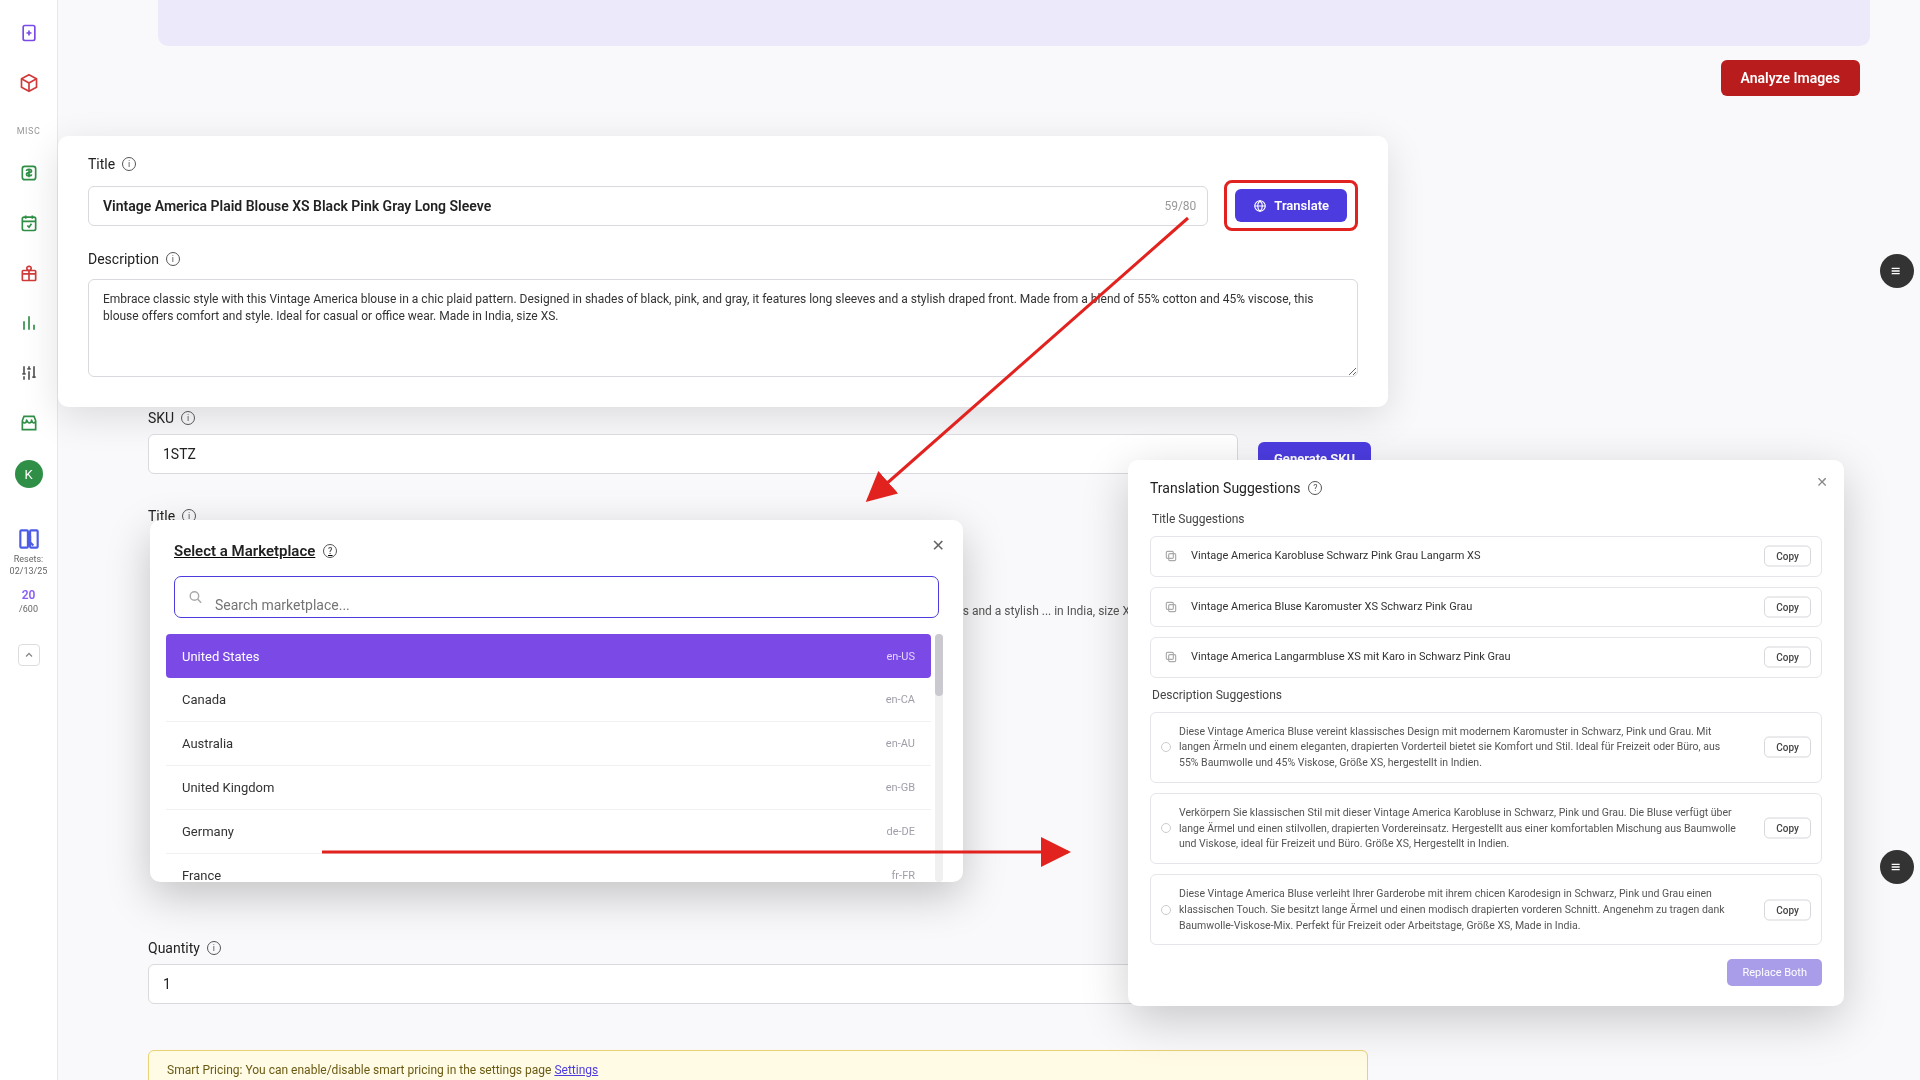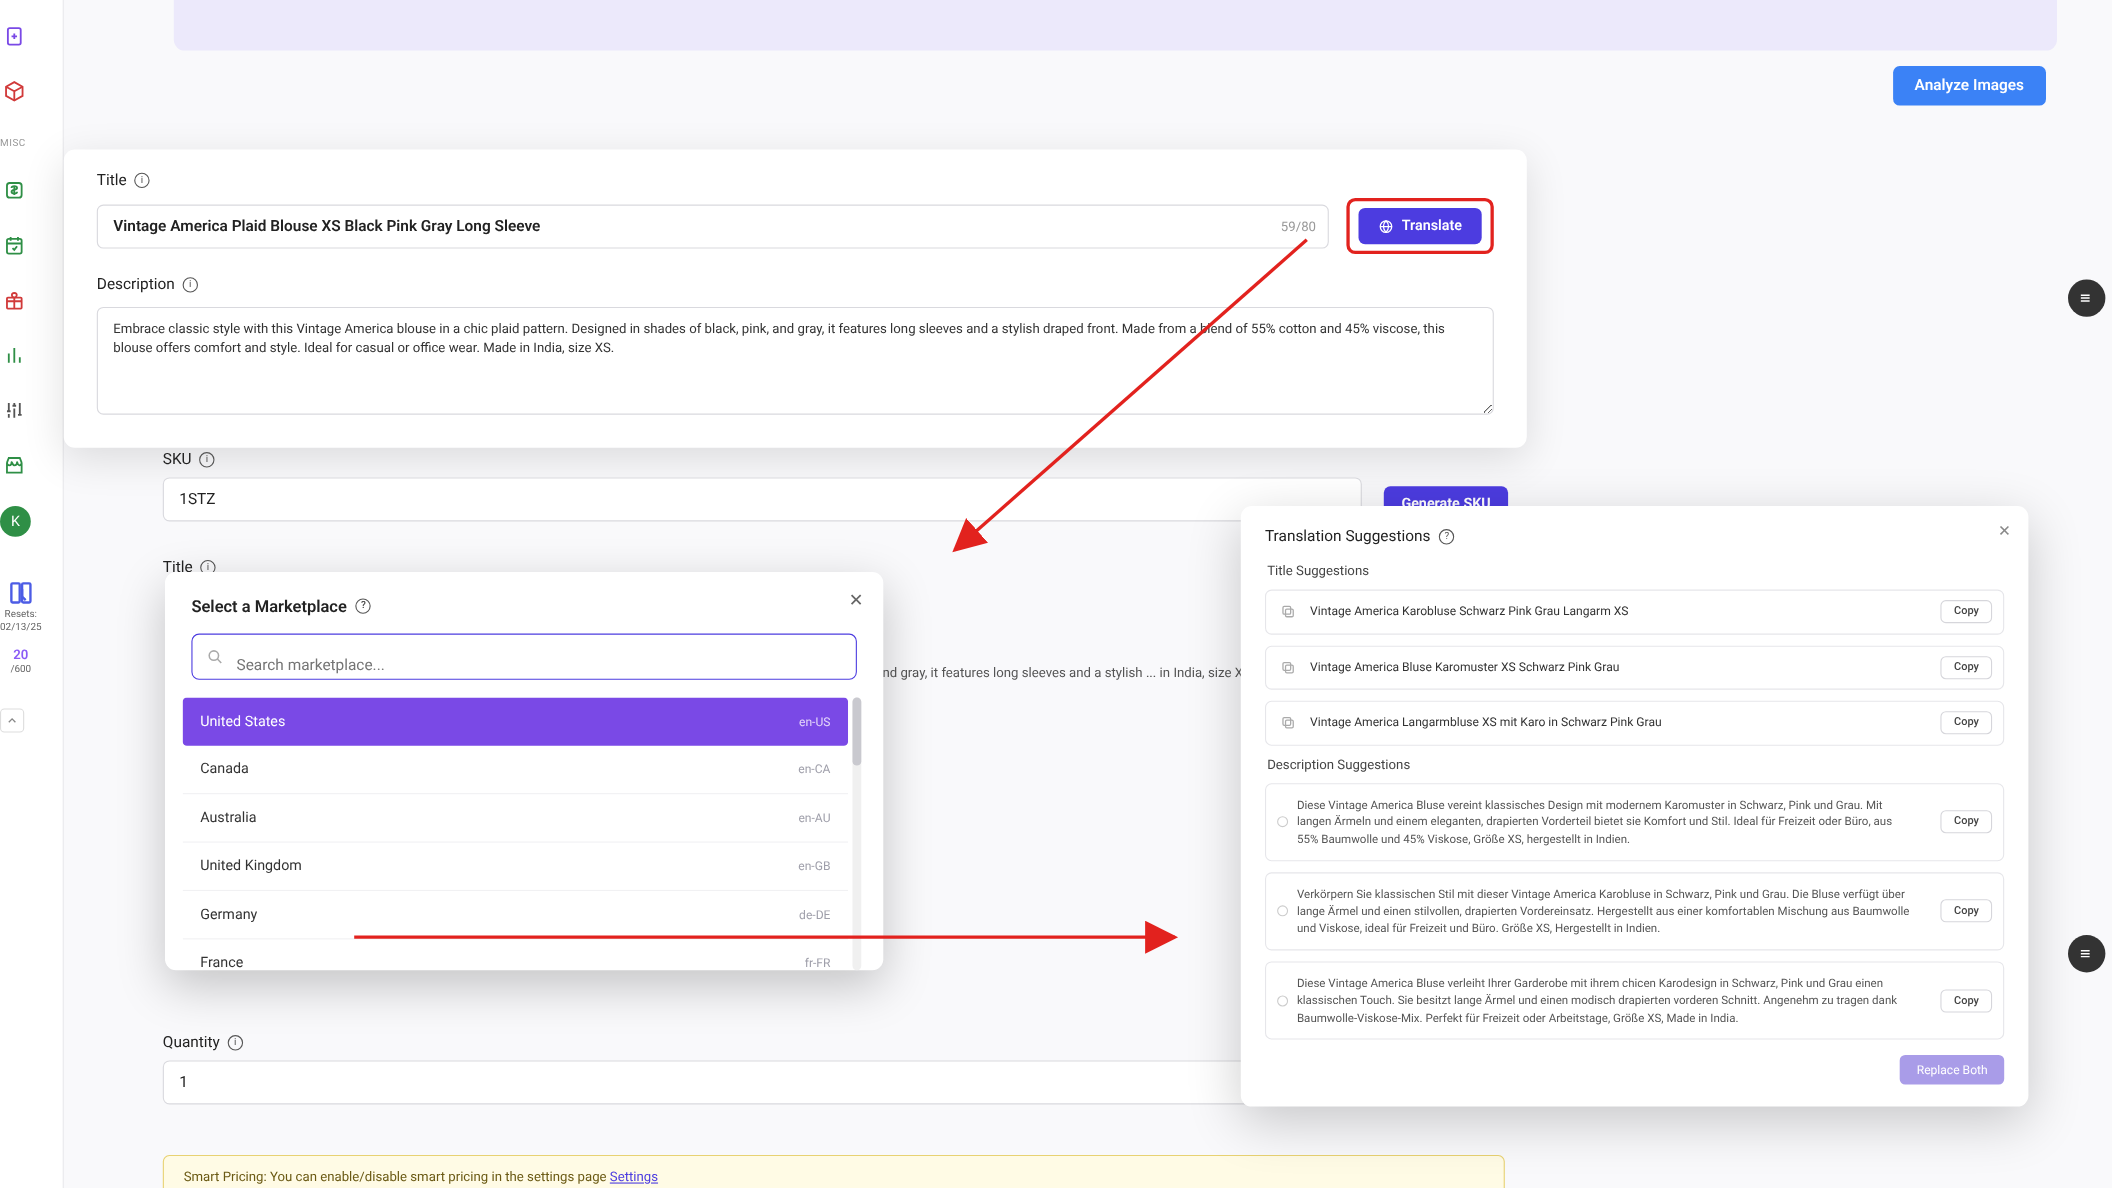--- a/index.html
+++ b/index.html
@@ -1,35 +1,35 @@
 <!DOCTYPE html>
 <html><head>
 <meta charset="utf-8">
 <style>
 * { box-sizing: border-box; margin: 0; padding: 0; font-family: -apple-system, BlinkMacSystemFont, "Segoe UI", Roboto, sans-serif; }
 body { background: #f9f9fb; width: 1920px; height: 1080px; overflow: hidden; position: relative; }
 
 
-.sidebar { position: absolute; left: 0; top: 0; width: 58px; height: 100%; background: #fff; border-right: 1px solid #e8e8eb; display: flex; flex-direction: column; align-items: flex-start; padding-top: 20px; gap: 24px; }
+.sidebar { position: absolute; left: 0; top: 0; width: 58px; height: 100%; background: #fff; border-right: 1px solid #e8e8eb; display: flex; flex-direction: column; align-items: center; padding-top: 20px; gap: 24px; }
 .sidebar-icon { width: 26px; height: 26px; display:flex; align-items:center; justify-content:center; cursor:pointer; }
 .sidebar-sep { font-size:9px; color:#999; letter-spacing:.5px; margin-top:6px; }
 .sidebar-avatar { width:28px; height:28px; border-radius:50%; background:#2f8f46; color:#fff; font-size:13px; display:flex; align-items:center; justify-content:center; }
 .sidebar-stats-icon { width:26px; height:26px; color:#4c5ce5; }
 .sidebar-small { font-size:9px; color:#666; text-align:center; }
 .sidebar-small.bold { font-weight:600; color:#8b5cf6; font-size:12px; }
 .sidebar-collapse { width:22px; height:22px; border:1px solid #ddd; border-radius:4px; display:flex; align-items:center; justify-content:center; color:#888; cursor:pointer; margin-top:6px;}
 
 
 .main { position:absolute; left:58px; top:0; right:0; height:100%; }
 
 
 .lavender-bar { position:absolute; left:100px; right:50px; top:0; height:46px; background:#ece9fb; border-radius:0 0 10px 10px; }
 
 
-.analyze-btn { position:absolute; right:60px; top:60px; background:#3b82f6; color:#fff; border:none; border-radius:6px; padding:10px 20px; font-size:14px; font-weight:600; cursor:pointer; }
+.analyze-btn { position:absolute; right:60px; top:60px; background:#b91c1c; color:#fff; border:none; border-radius:6px; padding:10px 20px; font-size:14px; font-weight:600; cursor:pointer; }
 
 
 .title-card { position:absolute; left:0px; top:136px; width:1330px; background:#fff; border-radius:10px; box-shadow:0 10px 38px rgba(0,0,0,.12); padding:20px 30px 26px 30px; }
 .field-label { font-size:14px; color:#222; margin-bottom:8px; display:flex; align-items:center; gap:7px; }
 .info-icon { width:14px; height:14px; border:1.3px solid #555; border-radius:50%; display:inline-flex; align-items:center; justify-content:center; font-size:9px; color:#555; }
 .title-row { display:flex; align-items:center; gap:16px; }
 .title-input-wrap { position:relative; flex:1; }
 .title-input { width:100%; height:40px; border:1px solid #d9d9de; border-radius:6px; padding:0 66px 0 14px; font-size:14px; color:#222; font-weight:600; }
 .title-counter { position:absolute; right:12px; top:50%; transform:translateY(-50%); color:#999; font-size:12px; }
 .translate-btn-wrap { border:3px solid #e2221e; border-radius:8px; padding:6px 8px; }
@@ -47,21 +47,21 @@
 .qty-block { left:90px; top:940px; width:1220px; }
 
 .bg-desc-area { position:absolute; left:90px; top:602px; width:1220px; height:240px; }
 
 
 .smart-pricing { position:absolute; left:90px; top:1050px; width:1220px; background:#fffbe5; border:1.2px solid #e8d272; border-radius:6px; padding:12px 18px; font-size:12px; color:#6b5a14; }
 .smart-pricing a { color:#4c3ce0; text-decoration:underline;text-align:right; }
 .smart-pricing .sp-bold { font-weight:400; }
 
 
-.market-modal { position:absolute; left:92px; top:520px; width:653px; background:#fff; border-radius:10px; box-shadow:0 14px 44px rgba(0,0,0,.22); padding:22px 24px 0 24px; }
+.market-modal { position:absolute; left:92px; top:520px; width:813px; background:#fff; border-radius:10px; box-shadow:0 14px 44px rgba(0,0,0,.22); padding:22px 24px 0 24px;text-decoration:underline; }
 .market-title { font-size:15px; font-weight:600; color:#222; display:flex; align-items:center; gap:8px; margin-bottom:16px;}
 .market-close { position:absolute; right:18px; top:16px; color:#666; cursor:pointer; font-size:16px; }
 .market-search-wrap { position:relative; margin-bottom:16px; }
 .market-search { width:100%; height:42px; border:1.6px solid #4c3ce0; border-radius:7px; padding:16px 14px 0 40px; font-size:14px; color:#555; }
 .market-search-icon { position:absolute; left:13px; top:50%; transform:translateY(-50%); color:#999; width:17px; height:17px;}
 .market-list-wrap { position:relative; height:248px; margin:0 -8px; }
 .market-list { position:absolute; left:0; right:16px; top:0; bottom:0; overflow:hidden; }
 .market-scrollbar { position:absolute; right:4px; top:0; width:8px; height:100%; background:#f0f0f0; border-radius:4px; }
 .market-scroll-thumb { position:absolute; right:0; top:0; width:100%; height:62px; background:#c9c9cf; border-radius:4px; }
 .market-item { height:44px; display:flex; align-items:center; justify-content:space-between; padding:0 16px; font-size:13px; color:#333; cursor:pointer; border-bottom:1px solid #f1f1f3; }

